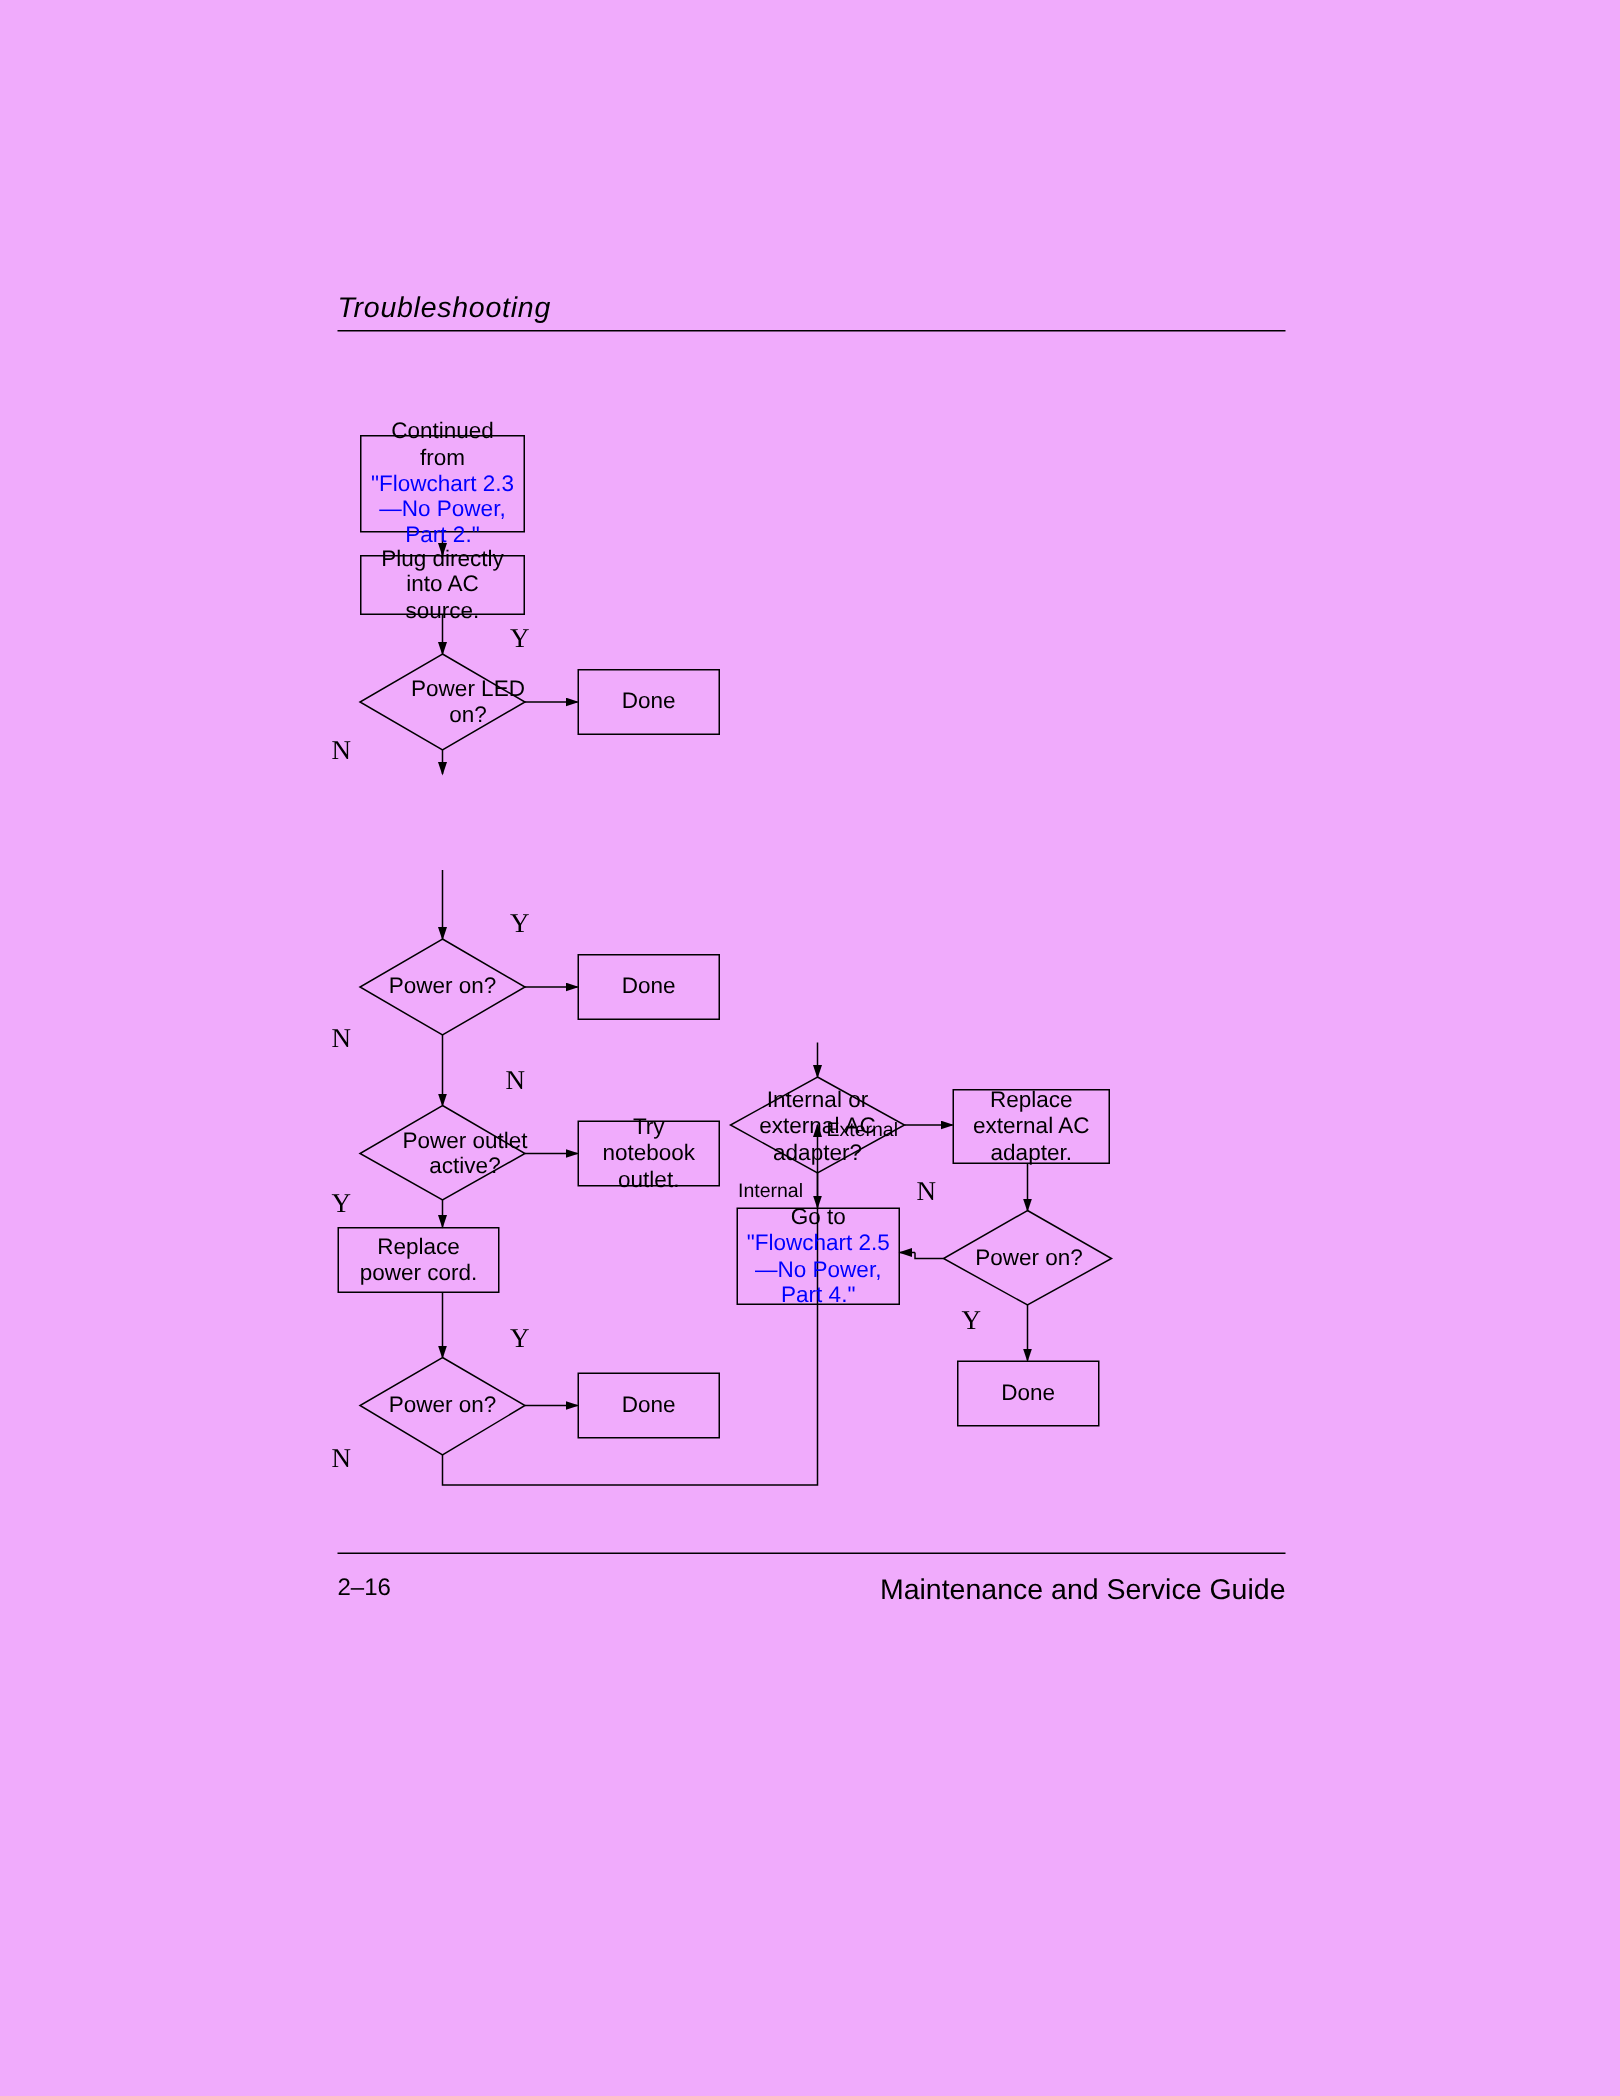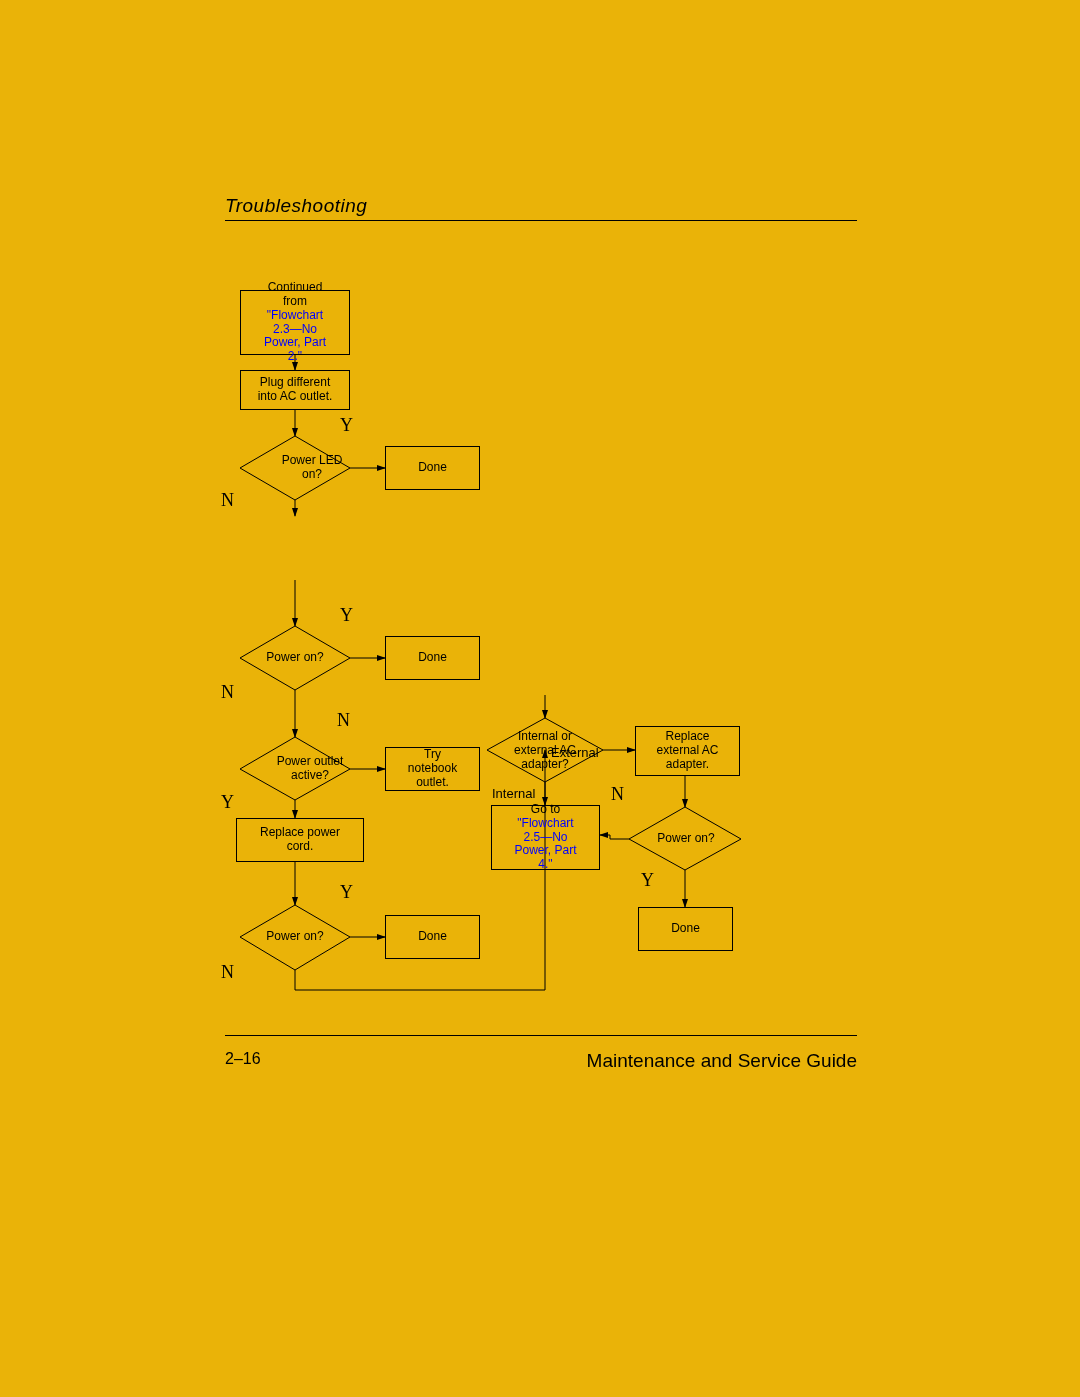--- a/index.html
+++ b/index.html
@@ -6,21 +6,21 @@
     margin: 0;
     padding: 0;
     background: #fff;
     font-family: Arial, Helvetica, sans-serif;
     color: #000;
   }
   .page {
     position: relative;
     width: 1080px;
     height: 1397px;
-    background: #eab308;
+    background: #f0abfc;
     overflow: hidden;
   }
   .header-sec {
     position: absolute;
     left: 225px;
     top: 195px;
     font-style: italic;
     font-size: 19px;
     letter-spacing: 0.5px;
   }
@@ -63,27 +63,27 @@
     position: absolute;
     left: 225px;
     top: 290px;
     width: 632px;
     height: 730px;
   }
   .canvas svg { display: block; }
 
   .box, .dbox {
     position: absolute;
-    font-size: 12px;
+    font-size: 15px;
     line-height: 1.15;
     text-align: center;
     display: flex;
     align-items: center;
     justify-content: center;
-    padding: 3px 16px;
+    padding: 3px 4px;
     box-sizing: border-box;
   }
   .box { border: 1px solid #000; }
   .link { color: #0000ff; }
   .dlabel {
     position: absolute;
     font-family: Georgia, "Times New Roman", serif;
     font-size: 18px;
   }
   .elabel {
@@ -146,36 +146,36 @@
       <line x1="385" y1="545" x2="375" y2="545" stroke="#000" marker-end="url(#ah)"></line>
     </svg>
 
     <div class="box" style="left:15px; top:0px; width:110px; height:65px;">
       <span>
         <span>Continued from</span><br>
         <span class="link">"Flowchart 2.3—No Power, Part 2."</span>
       </span>
     </div>
 
-    <div class="box" style="left:15px; top:80px; width:110px; height:40px;">Plug different into AC outlet.</div>
+    <div class="box" style="left:15px; top:80px; width:110px; height:40px;">Plug directly into AC source.</div>
 
     <div class="dbox" style="left:32px; top:152px; width:110px; height:52px;">Power LED on?</div>
 
     <div class="box" style="left:160px; top:156px; width:95px; height:44px;">Done</div>
 
 
     <div class="dbox" style="left:15px; top:342px; width:110px; height:52px;">Power on?</div>
 
     <div class="box" style="left:160px; top:346px; width:95px; height:44px;">Done</div>
 
     <div class="dbox" style="left:30px; top:453px; width:110px; height:52px;">Power outlet active?</div>
 
     <div class="box" style="left:160px; top:457px; width:95px; height:44px;">Try notebook outlet.</div>
 
-    <div class="box" style="left:11px; top:528px; width:128px; height:44px;">Replace power cord.</div>
+    <div class="box" style="left:0; top:528px; width:108px; height:44px;">Replace power cord.</div>
 
     <div class="dbox" style="left:15px; top:621px; width:110px; height:52px;">Power on?</div>
 
     <div class="box" style="left:160px; top:625px; width:95px; height:44px;">Done</div>
 
     <div class="dbox" style="left:264px; top:435px; width:112px; height:52px;">Internal or external AC adapter?</div>
 
     <div class="box" style="left:410px; top:436px; width:105px; height:50px;">Replace external AC adapter.</div>
 
     <div class="box" style="left:266px; top:515px; width:109px; height:65px;">

